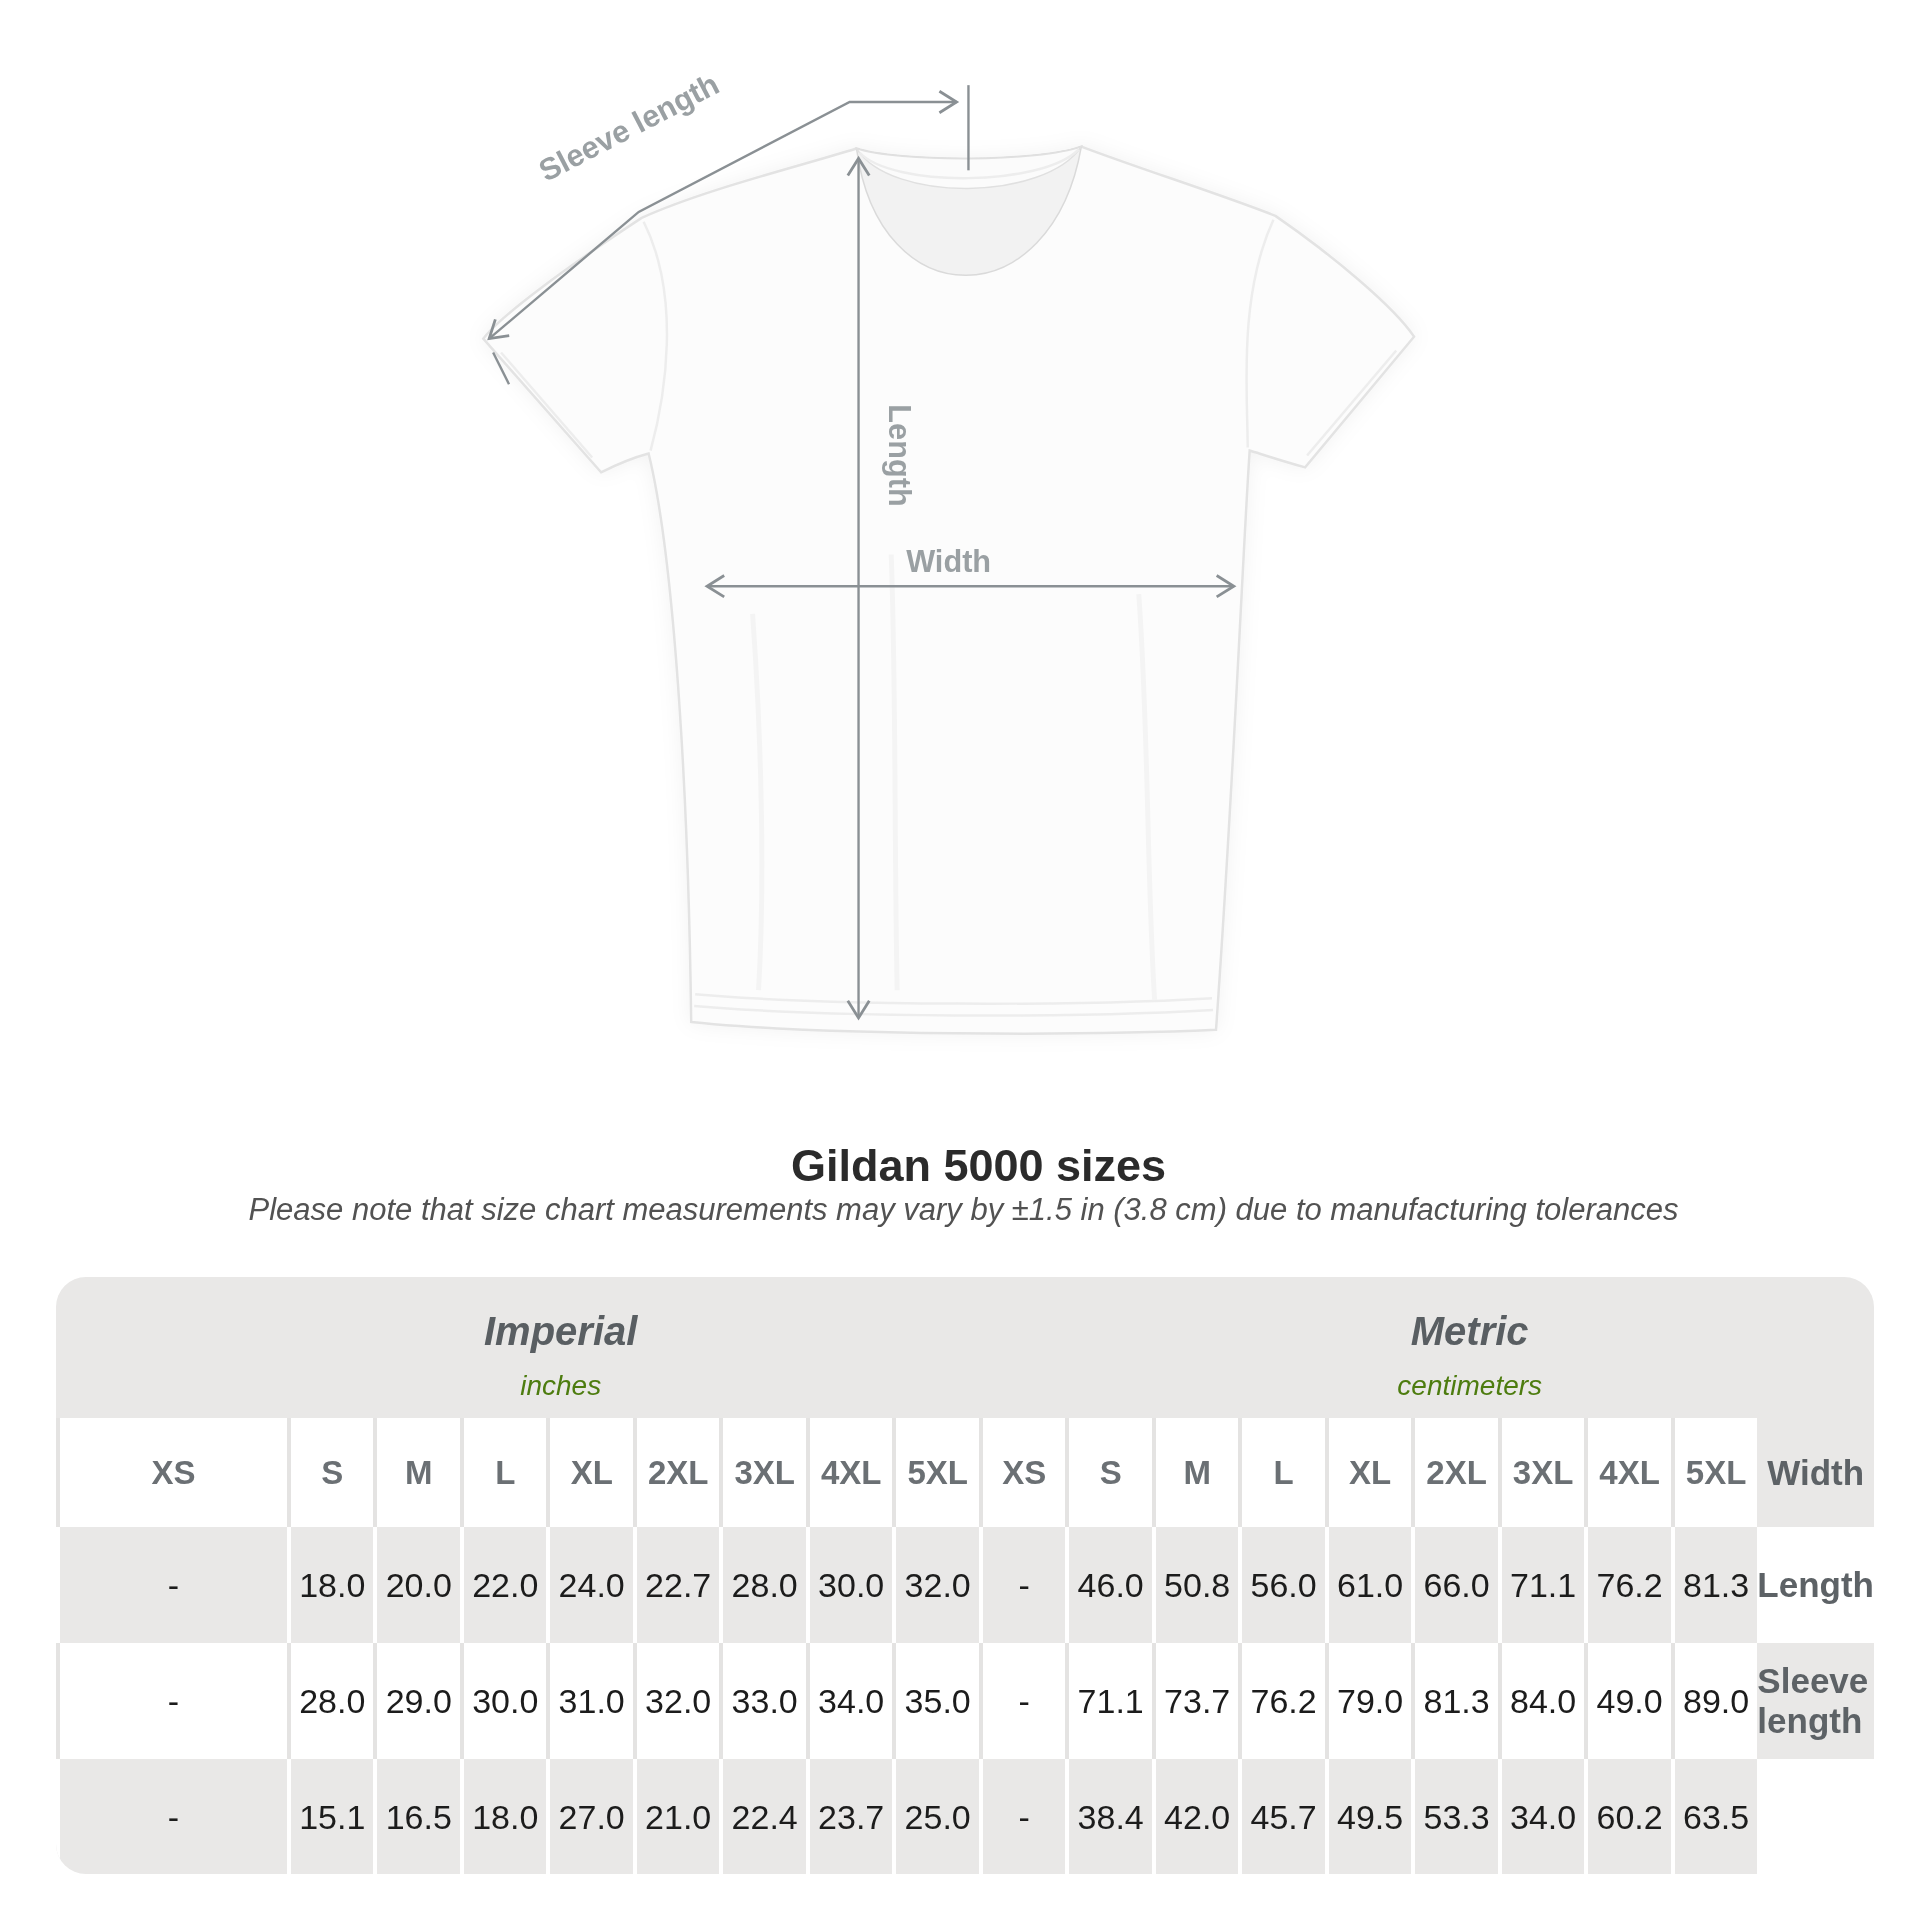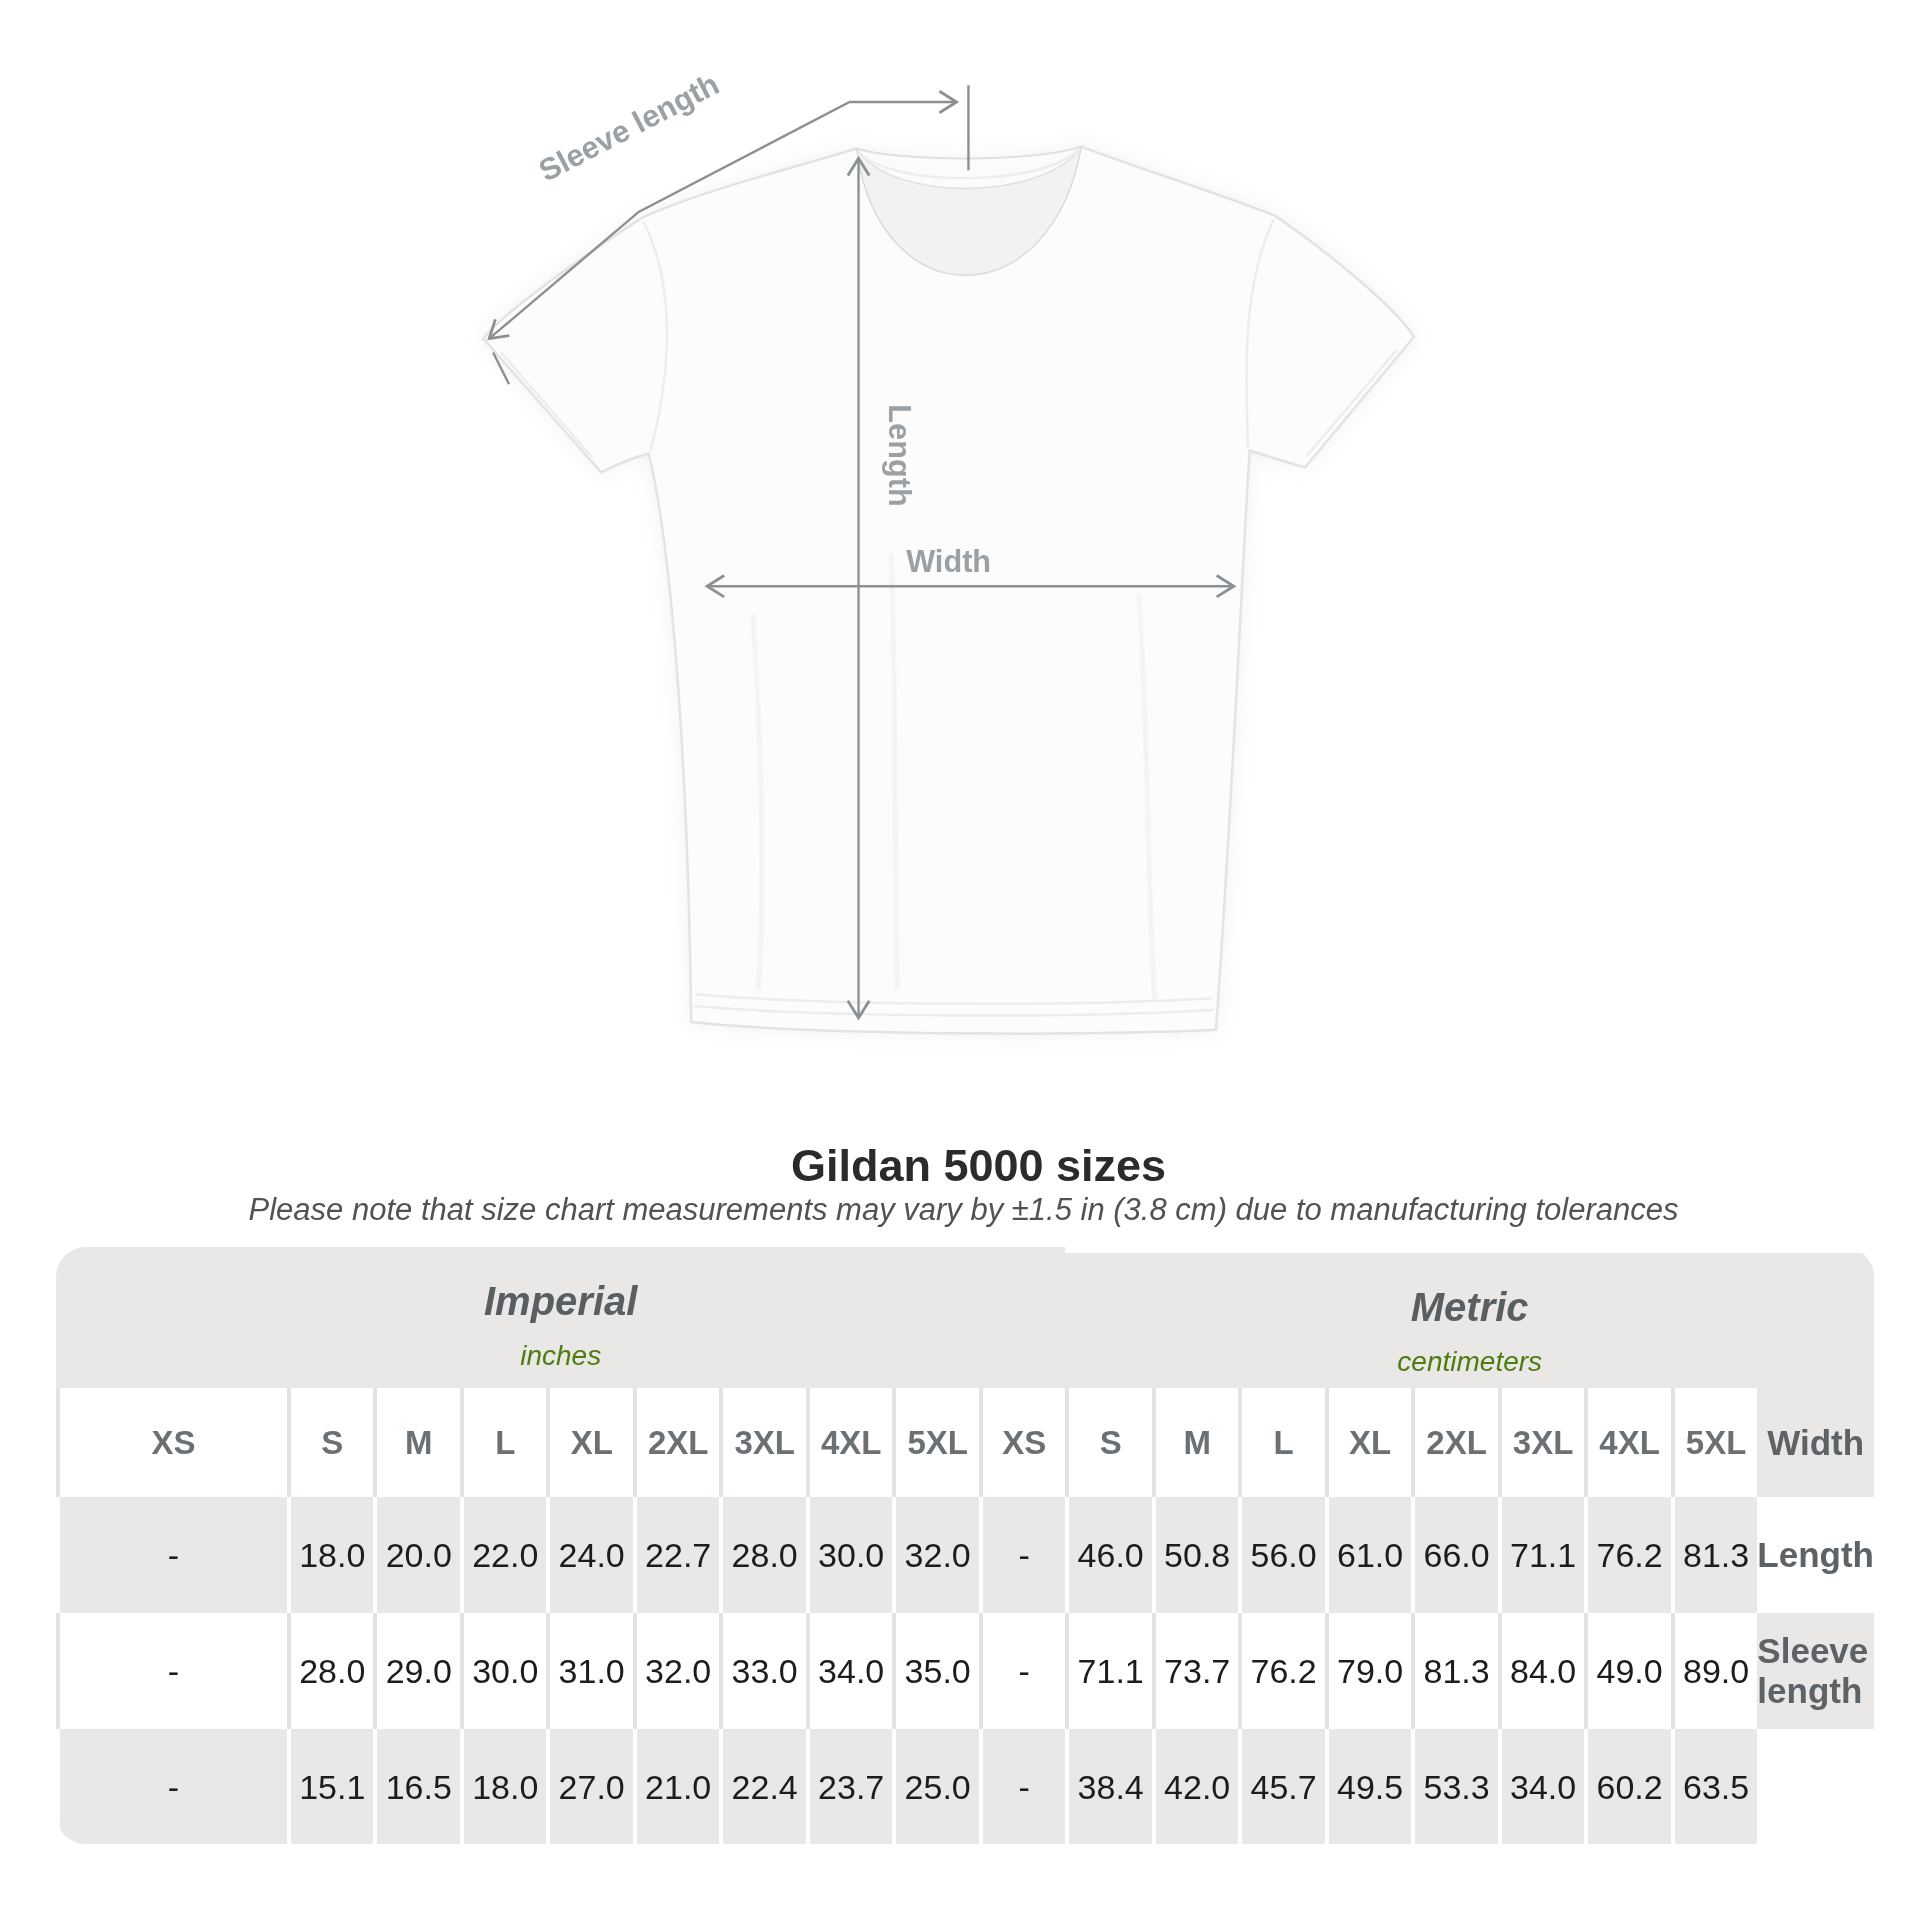--- a/index.html
+++ b/index.html
@@ -17,28 +17,28 @@
   .ann-label{fill:#9aa0a3;font-size:31px;font-weight:bold;
              font-family:"Liberation Sans",sans-serif;}
 
   
   #title{position:absolute;top:1125px;left:0;width:100%;margin:15px;
          text-align:center;font-size:45px;font-weight:bold;color:#2b2b2b;}
   #subtitle{position:absolute;top:1192px;left:0;width:100%;margin:0;
             text-align:center;font-size:31px;font-style:italic;color:#525252;}
 
   
-  .size-table{position:absolute;left:56px;top:1247px;width:1818px;height:597px;
+  .size-table{position:absolute;left:56px;top:1277px;width:1818px;height:597px;
               display:grid;grid-template-columns:231px repeat(18,1fr);
               grid-template-rows:141px 109px 116px 116px 116px;
               border-radius:30px;overflow:hidden;}
   .band{background:#e9e8e7;display:flex;flex-direction:column;align-items:center;
         padding-top:32px;gap:16px;box-sizing:border-box;}
   .band-imp{grid-column:1/11;}
-  .band-met{grid-column:11/20;margin-top:6px;}
+  .band-met{grid-column:11/20;}
   .gname{font-size:40px;font-weight:bold;font-style:italic;color:#595e62;}
   .gunit{font-size:28px;font-style:italic;color:#4d7c0f;}
   .c{display:flex;align-items:center;justify-content:center;background:#ffffff;
      box-sizing:border-box;}
   .c.g{background:#e9e8e7;}
   .sep{border-left:4px solid #e4e3e2;}
   .g.sep{border-left-color:#ffffff;}
   .sz{font-size:33px;font-weight:bold;color:#6b7074;}
   .lbl{font-size:35px;font-weight:bold;color:#5d6266;}
   .val{font-size:34px;color:#1c1c1c;}

